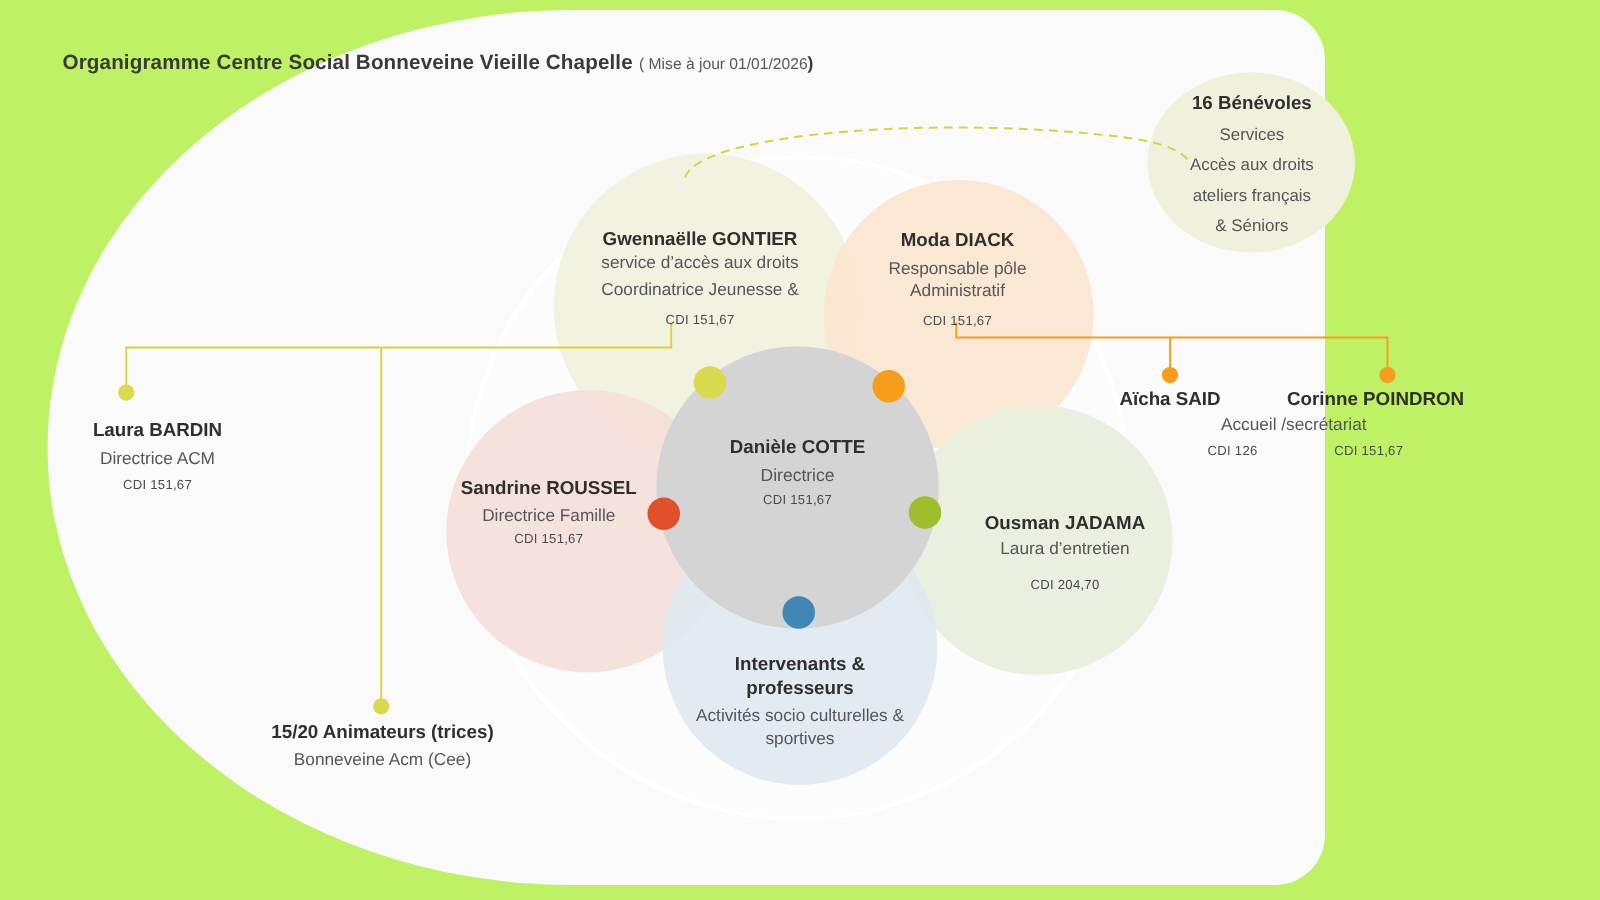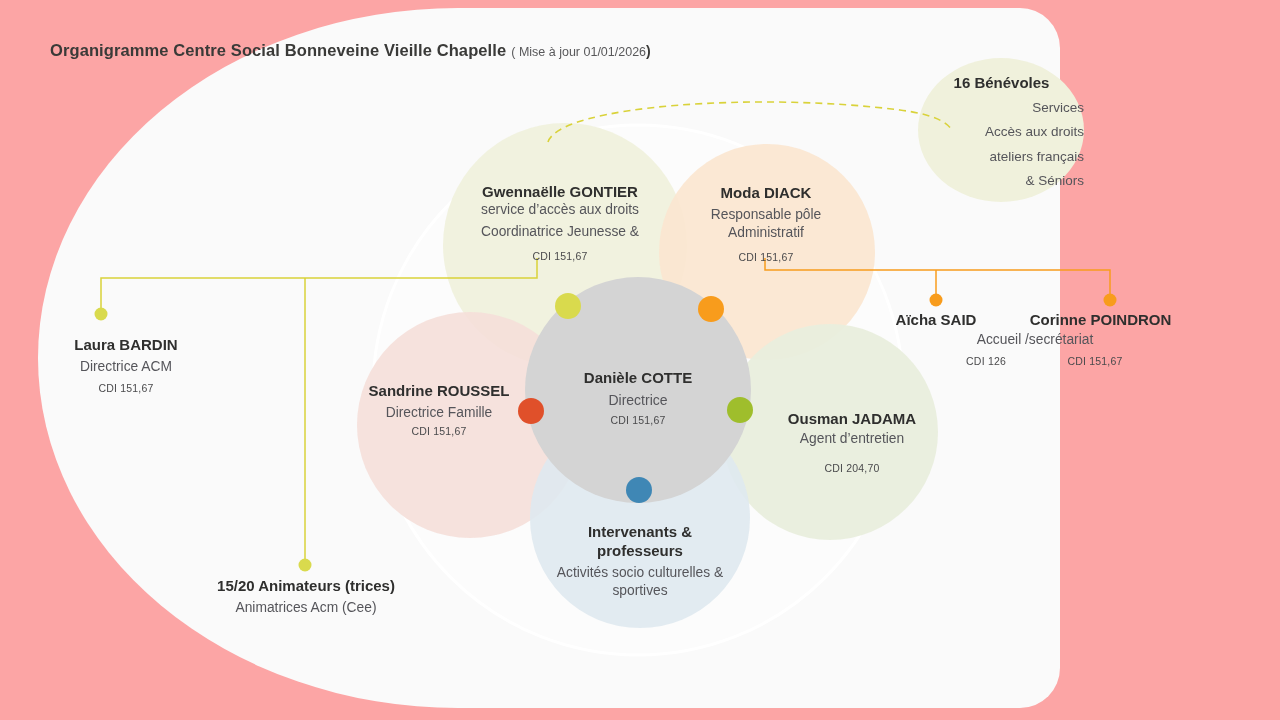--- a/index.html
+++ b/index.html
@@ -5,21 +5,21 @@
   html, body {
     margin: 0;
     padding: 0;
     background: #ffffff;
   }
   #page {
     position: relative;
     width: 1280px;
     height: 720px;
     overflow: hidden;
-    background: #fca5a5;
+    background: #bef264;
     font-family: "Liberation Sans", "DejaVu Sans", sans-serif;
   }
 
   
   .backdrop {
     position: absolute;
     left: 38px;
     top: 8px;
     width: 1022px;
     height: 700px;
@@ -102,21 +102,20 @@
 
   .vol-title {
     font-size: 15px;
     font-weight: bold;
     color: #2f2f2e;
   }
   .vol-line {
     font-size: 13.5px;
     color: #55555a;
     margin-top: 7px;
-    text-align: right;
   }
 
   .n-name-wide { white-space: normal; }
 </style>
 </head>
 <body>
 
 <div id="page">
 
   <div class="backdrop"></div>
@@ -176,54 +175,54 @@
     <div class="n-contract">CDI 151,67</div>
   </div>
 
   <div class="node" style="left:676px; top:183px; width:180px;">
     <div class="n-name">Moda DIACK</div>
     <div class="n-role">Responsable pôle</div>
     <div class="n-role" style="margin-top:0;">Administratif</div>
     <div class="n-contract">CDI 151,67</div>
   </div>
 
-  <div class="node center-node" style="left:538px; top:368px; width:200px;">
+  <div class="node center-node" style="left:538px; top:348px; width:200px;">
     <div class="n-name">Danièle COTTE</div>
     <div class="n-role">Directrice</div>
     <div class="n-contract">CDI 151,67</div>
   </div>
 
   <div class="node" style="left:350px; top:381px; width:178px;">
     <div class="n-name">Sandrine ROUSSEL</div>
     <div class="n-role">Directrice Famille</div>
     <div class="n-contract" style="margin-top:3px;">CDI 151,67</div>
   </div>
 
   <div class="node" style="left:748px; top:409px; width:208px;">
     <div class="n-name">Ousman JADAMA</div>
-    <div class="n-role" style="margin-top:2px;">Agent d’entretien</div>
+    <div class="n-role" style="margin-top:2px;">Laura d’entretien</div>
     <div class="n-contract" style="margin-top:14px;">CDI 204,70</div>
   </div>
 
   <div class="node" style="left:535px; top:522px; width:210px;">
     <div class="n-name n-name-wide">Intervenants &amp;</div>
     <div class="n-name n-name-wide">professeurs</div>
     <div class="n-role">Activités socio culturelles &amp;</div>
     <div class="n-role" style="margin-top:0;">sportives</div>
   </div>
 
   <div class="node" style="left:36px; top:335px; width:180px;">
     <div class="n-name">Laura BARDIN</div>
     <div class="n-role">Directrice ACM</div>
     <div class="n-contract" style="margin-top:6px;">CDI 151,67</div>
   </div>
 
   <div class="node" style="left:186px; top:576px; width:240px;">
     <div class="n-name">15/20 Animateurs  (trices)</div>
-    <div class="n-role">Animatrices Acm (Cee)</div>
+    <div class="n-role">Bonneveine Acm (Cee)</div>
   </div>
 
   <div class="node" style="left:876px; top:310px; width:120px;">
     <div class="n-name">Aïcha SAID</div>
   </div>
   <div class="node" style="left:886px; top:355px; width:120px;text-align:right;">
     <div class="n-contract" style="margin-top:0;">CDI 126</div>
   </div>
 
   <div class="node" style="left:1008px; top:310px; width:185px;">

